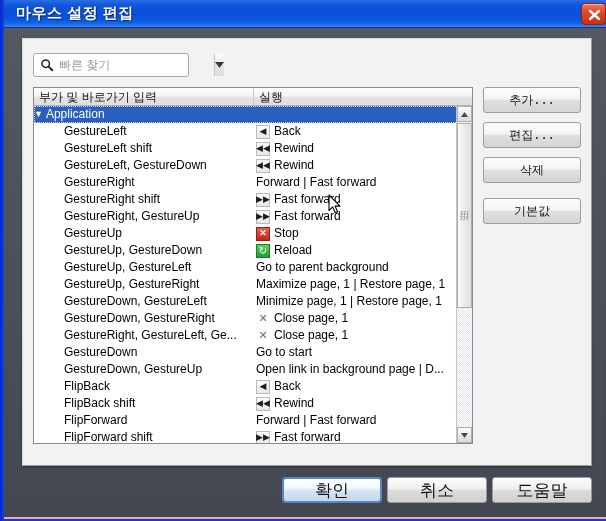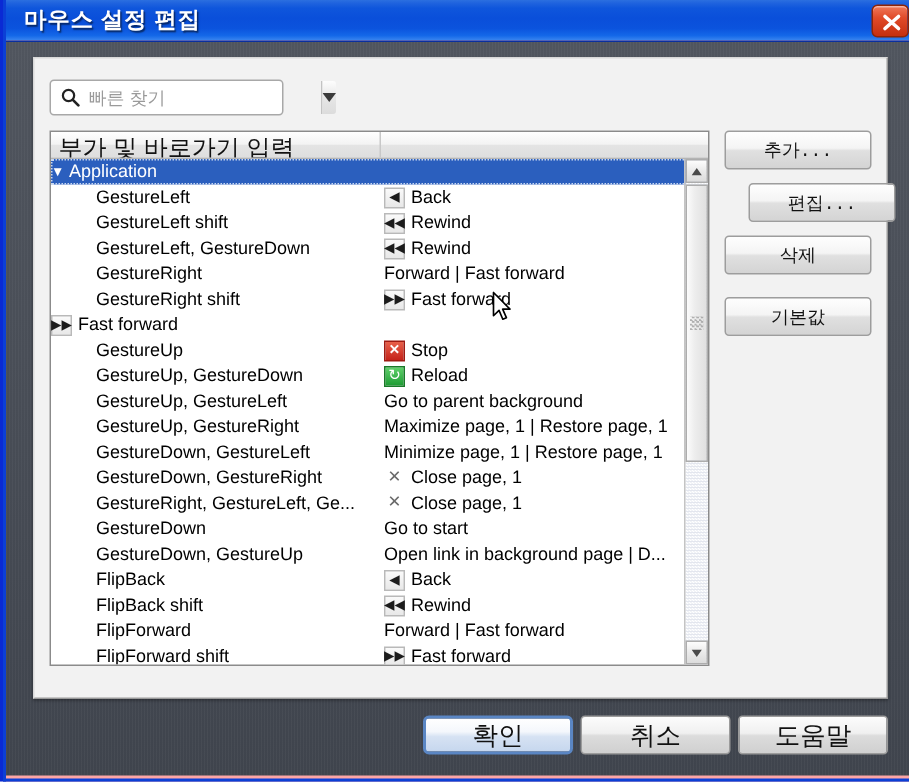--- a/index.html
+++ b/index.html
@@ -107,21 +107,21 @@
     width: 440px; height: 357px;
     background: #ffffff;
     border: 1px solid #8b8b8b;
     overflow: hidden;
   }
   #list-header {
     display: flex;
     height: 18px;
     background: linear-gradient(to bottom, #ffffff 0%, #f3f3f3 48%, #e4e4e4 52%, #dedede 100%);
     border-bottom: 1px solid #b4b4b4;
-    font-size: 16px;
+    font-size: 12px;
     color: #111;
   }
   .hdr {
     padding: 1px 0 0 5px;
     overflow: hidden; white-space: nowrap;
     border-right: 1px solid #c8c8c8;
   }
   #hdr-col1 { width: 220px; }
   #hdr-col2 { width: 218px; border-right: none; }
 
@@ -236,21 +236,21 @@
     width: 98px; height: 26px;
     background: linear-gradient(to bottom, #fefefe 0%, #f4f4f4 45%, #e0e0e0 52%, #d4d4d4 100%);
     border: 1px solid #9d9d9d;
     border-radius: 3px;
     font-family: Liberation Mono, monospace;
     font-size: 12px;
     color: #111;
     cursor: pointer;
   }
   #btn-add    { top: 48px; }
-  #btn-edit   { top: 83px; margin-left: 16px; }
+  #btn-edit   { top: 83px; }
   #btn-delete { top: 118px; }
   #btn-default{ top: 159px; }
 
   
   .bbtn {
     position: absolute;
     top: 477px;
     width: 100px; height: 26px;
     background: linear-gradient(to bottom, #fcfcfc 0%, #f0f0f0 45%, #dcdcdc 52%, #d0d0d0 100%);
     border: 1px solid #9b9b9b;
@@ -304,20 +304,21 @@
       <div id="search-dropdown">
         <svg width="9" height="6" viewBox="0 0 9 6">
           <path d="M0 0 L9 0 L4.5 6 Z" fill="#3a3a3a"></path>
         </svg>
       </div>
     </div>
 
     <div id="listview">
       <div id="list-header">
         <div class="hdr" id="hdr-col1">부가 및 바로가기 입력</div>
+        <div class="hdr" id="hdr-col2">실행</div>
       </div>
 
       <div id="list-rows">
           <div class="row group">
             <div class="cell-key"><span class="tri">▼</span><span>Application</span></div>
             <div class="cell-act"></div>
           </div>
           <div class="row">
             <div class="cell-key"><span>GestureLeft</span></div>
             <div class="cell-act">
@@ -354,20 +355,21 @@
           <div class="row">
             <div class="cell-key"><span>GestureRight shift</span></div>
             <div class="cell-act">
               <span class="act-icon">
                 <span class="ic-box">▶▶</span>
               </span>
               <span>Fast forward</span>
             </div>
           </div>
           <div class="row">
+            <div class="cell-key"><span>GestureRight, GestureUp</span></div>
             <div class="cell-act">
               <span class="act-icon">
                 <span class="ic-box">▶▶</span>
               </span>
               <span>Fast forward</span>
             </div>
           </div>
           <div class="row">
             <div class="cell-key"><span>GestureUp</span></div>
             <div class="cell-act">

